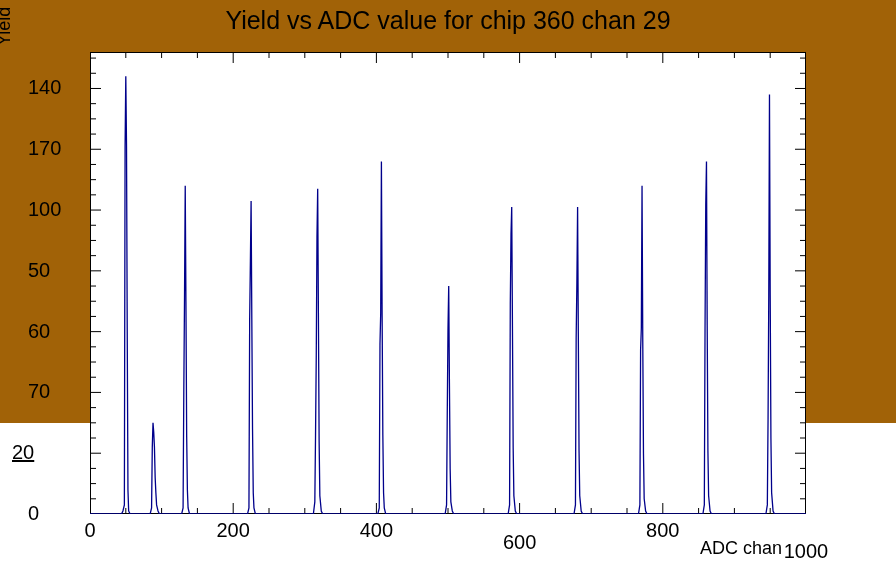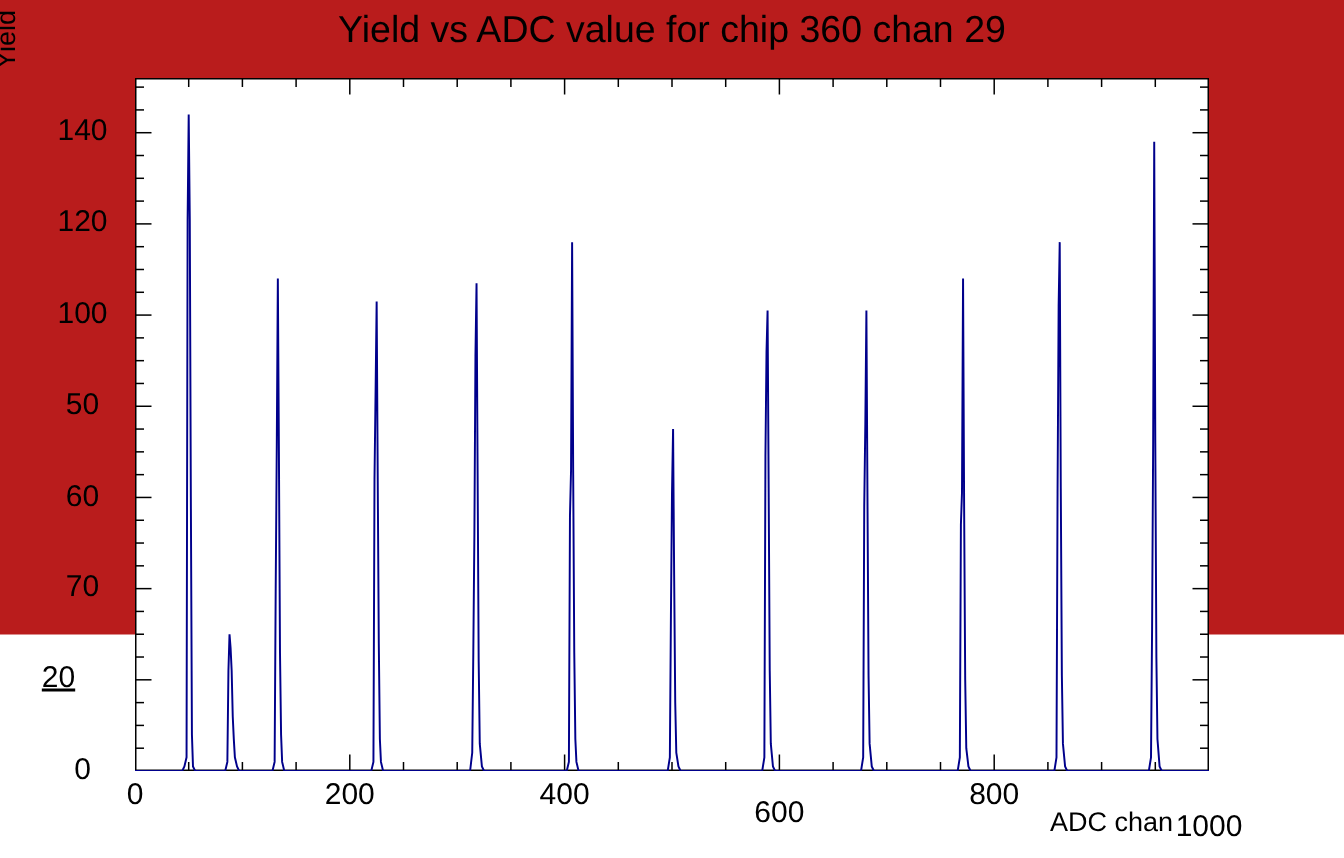--- a/index.html
+++ b/index.html
@@ -10,21 +10,21 @@
   body {
     width: 896px;
     height: 572px;
     font-family: "Liberation Sans", sans-serif;
     overflow: hidden;
   }
   #canvas {
     position: relative;
     width: 896px;
     height: 423px;
-    background: #b91c1c;
+    background: #a16207;
   }
   #plot-title {
     position: absolute;
     left: 0;
     top: 6px;
     width: 896px;
     text-align: center;
     font-size: 25px;
     font-weight: normal;
     color: #000000;
@@ -44,21 +44,21 @@
   #plot-svg {
     position: absolute;
     left: 90px;
     top: 52px;
     width: 716px;
     height: 462px;
     display: block;
   }
   .y-tick-label {
     position: absolute;
-    text-align: center;
+    text-align: left;
     font-size: 20px;
     color: #000000;
     width: 54px;
     font-family: "Liberation Sans", sans-serif;
   }
   .x-tick-label {
     position: absolute;
     text-align: center;
     font-size: 20px;
     color: #000000;
@@ -209,21 +209,21 @@
     <polyline id="data-line" fill="none" stroke="#00008b" stroke-width="1.3" stroke-linejoin="miter" points="0.00,462.00 31.50,462.00 32.94,458.96 34.37,452.88 35.08,94.22 35.80,24.32 36.52,94.22 37.23,279.63 37.95,437.68 38.66,458.96 40.10,462.00 60.14,462.00 61.58,455.92 62.29,395.13 63.01,370.82 63.72,379.93 64.44,395.13 65.16,425.53 65.87,440.72 66.59,452.88 68.02,458.96 69.45,462.00 91.65,462.00 93.08,455.92 93.80,340.42 94.51,246.20 95.23,133.74 95.94,249.24 96.66,382.97 97.38,437.68 98.09,455.92 99.52,462.00 157.52,462.00 158.95,455.92 159.67,267.47 160.38,209.72 161.10,148.93 161.82,267.47 162.53,376.89 163.25,440.72 163.96,455.92 165.40,462.00 223.39,462.00 224.82,449.84 225.54,382.97 226.26,303.95 226.97,185.41 227.69,136.78 228.40,261.39 229.12,389.05 229.84,443.76 231.27,458.96 232.70,462.00 287.83,462.00 289.26,455.92 289.98,291.79 290.70,261.39 291.41,109.42 292.13,264.43 292.84,382.97 293.56,440.72 294.28,455.92 295.71,462.00 355.14,462.00 356.57,452.88 357.28,358.66 358.00,276.59 358.72,234.04 359.43,331.30 360.15,416.41 360.86,449.84 362.30,458.96 363.73,462.00 418.14,462.00 419.58,452.88 420.29,252.28 421.01,182.37 421.72,155.01 422.44,273.55 423.16,395.13 423.87,443.76 425.30,458.96 426.74,462.00 484.02,462.00 485.45,452.88 486.16,285.71 486.88,231.00 487.60,155.01 488.31,279.63 489.03,398.17 489.74,443.76 491.18,458.96 492.61,462.00 548.46,462.00 549.89,452.88 550.60,297.87 551.32,276.59 552.04,133.74 552.75,285.71 553.47,401.21 554.18,446.80 555.62,458.96 557.05,462.00 612.90,462.00 614.33,452.88 615.04,276.59 615.76,151.97 616.48,109.42 617.19,273.55 617.91,398.17 618.62,443.76 620.06,458.96 621.49,462.00 675.90,462.00 677.34,452.88 678.05,367.78 678.77,243.16 679.48,42.55 680.20,243.16 680.92,386.01 681.63,440.72 683.06,458.96 684.50,462.00 716.00,462.00"></polyline>
   </svg>
 
   <div id="y-labels">
       <div class="y-tick-label" style="left: 28px; top: 502px;">0</div>
       <div class="y-tick-label" style="left: 12px; top: 441.211px; text-decoration: underline;">20</div>
       <div class="y-tick-label" style="left: 28px; top: 380.421px;">70</div>
       <div class="y-tick-label" style="left: 28px; top: 319.632px;">60</div>
       <div class="y-tick-label" style="left: 28px; top: 258.842px;">50</div>
       <div class="y-tick-label" style="left: 28px; top: 198.053px;">100</div>
-      <div class="y-tick-label" style="left: 28px; top: 137.263px;">120</div>
+      <div class="y-tick-label" style="left: 28px; top: 137.263px;">170</div>
       <div class="y-tick-label" style="left: 28px; top: 76.4737px;">140</div>
     </div>
   <div id="x-labels">
       <div class="x-tick-label" style="left: 50px; top: 519px;">0</div>
       <div class="x-tick-label" style="left: 193.2px; top: 519px;">200</div>
       <div class="x-tick-label" style="left: 336.4px; top: 519px;">400</div>
       <div class="x-tick-label" style="left: 479.6px; top: 531px;">600</div>
       <div class="x-tick-label" style="left: 622.8px; top: 519px;">800</div>
       <div class="x-tick-label" style="left: 766px; top: 519px; margin-top: 21px;">1000</div>
     </div>

